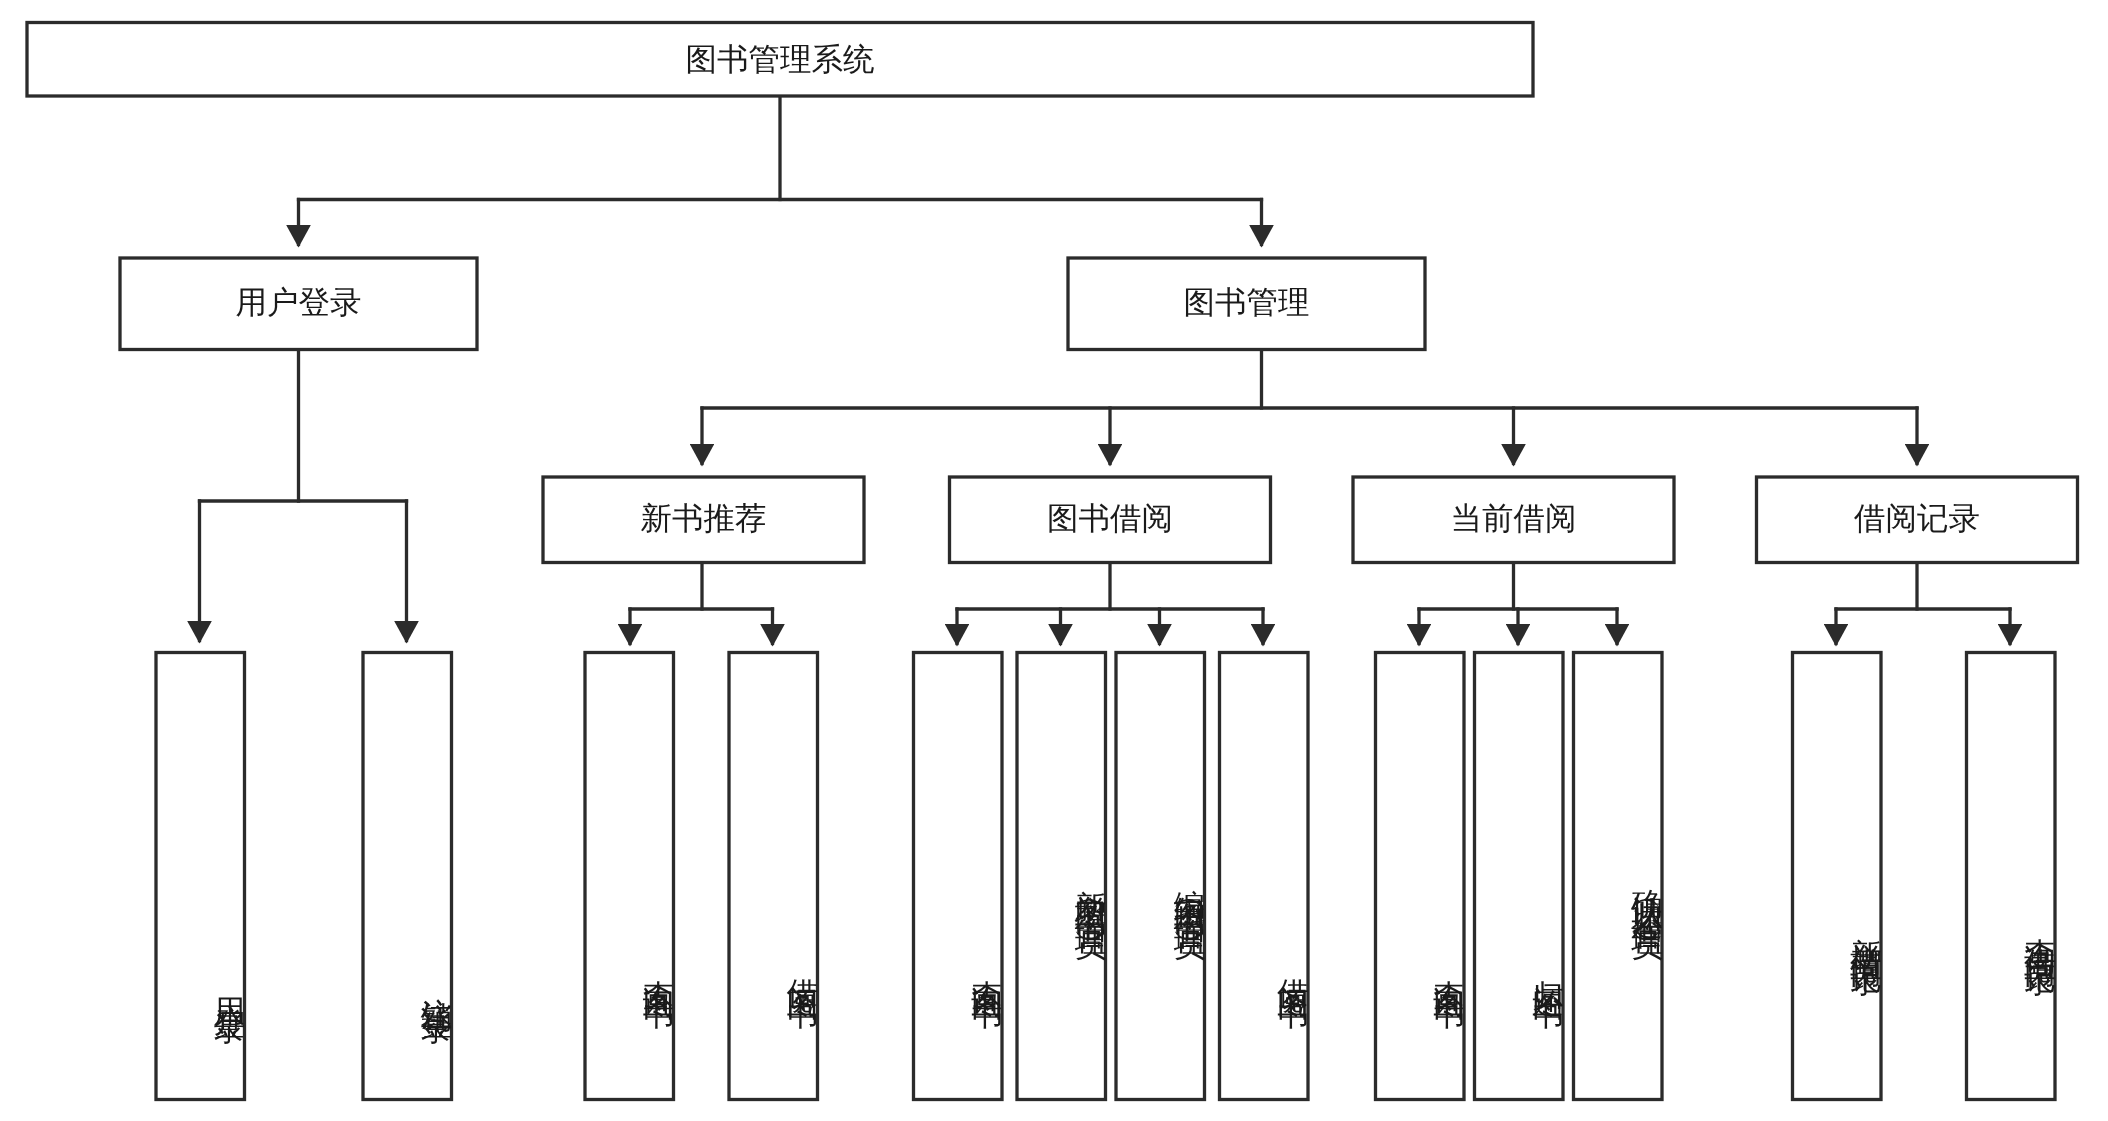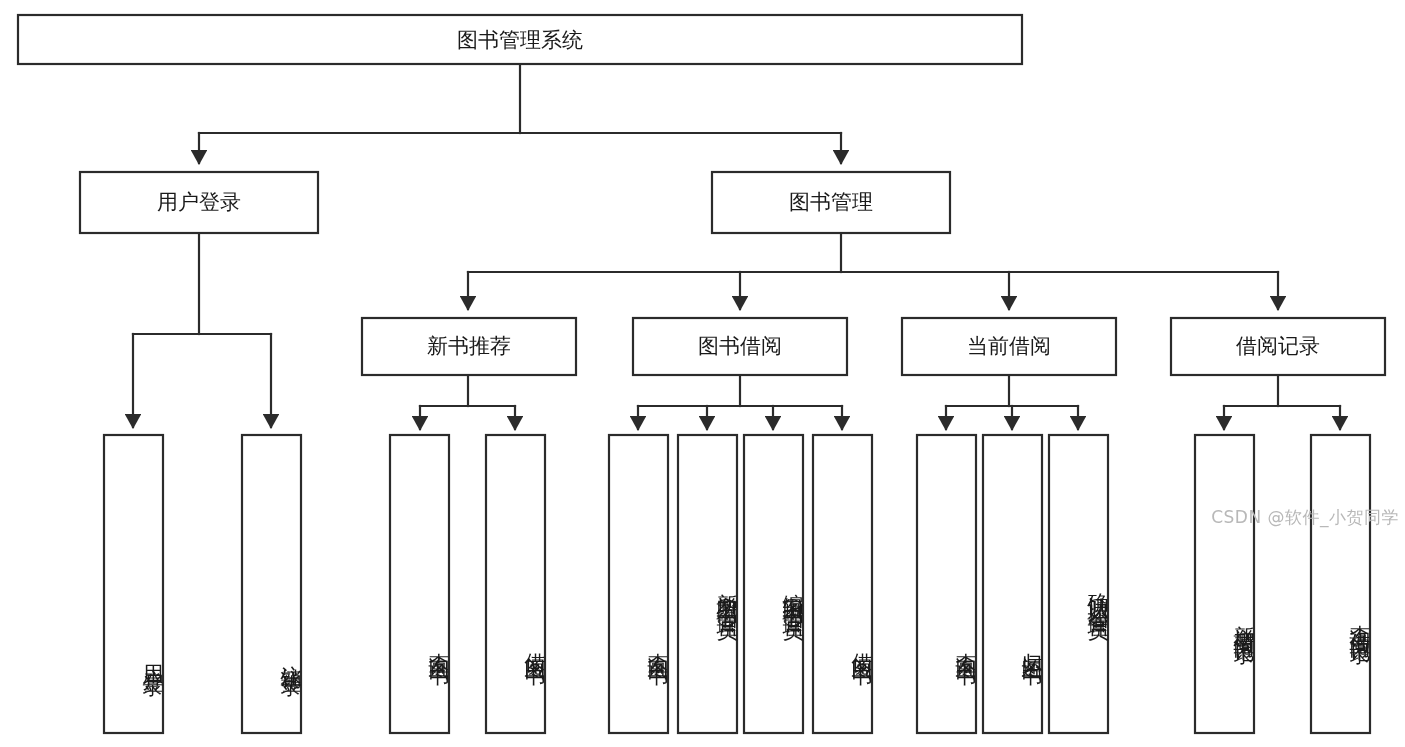--- a/index.html
+++ b/index.html
@@ -162,15 +162,14 @@
   <div class="label-v-wrap" style="left:744px;top:435px;width:59px;height:298px;padding-top:10px;">编辑图书（管理员）</div>
   <div class="label-v-wrap" style="left:813px;top:435px;width:59px;height:298px;padding-top:60px;">借阅图书</div>
 
   <div class="label-v-wrap" style="left:917px;top:435px;width:59px;height:298px;padding-top:60px;">查询图书</div>
   <div class="label-v-wrap" style="left:983px;top:435px;width:59px;height:298px;padding-top:60px;">归还图书</div>
   <div class="label-v-wrap" style="left:1049px;top:435px;width:59px;height:298px;padding-top:10px;">确认归还（管理员）</div>
 
   <div class="label-v-wrap" style="left:1195px;top:435px;width:59px;height:298px;padding-top:36px;">新增借阅记录</div>
   <div class="label-v-wrap" style="left:1311px;top:435px;width:59px;height:298px;padding-top:36px;">查询借阅记录</div>
 
-  <div class="watermark">CSDN @软件_小贺同学</div>
 
 </div>
 
 </body></html>

